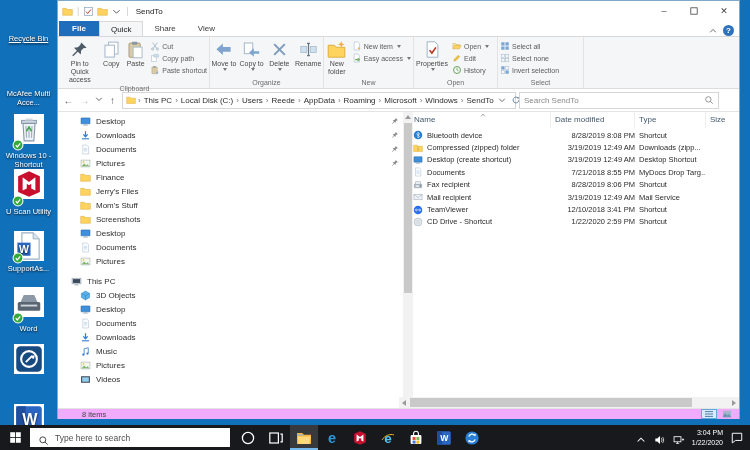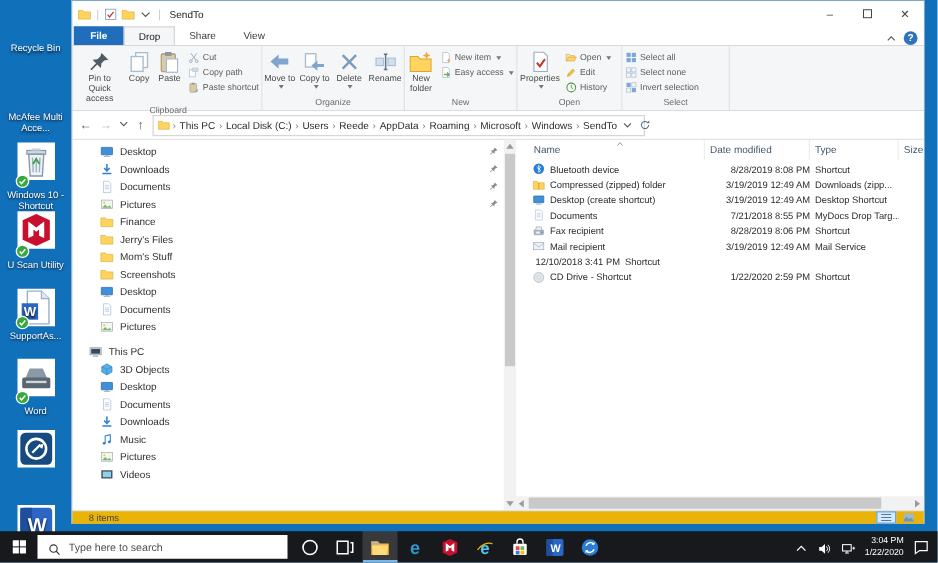--- a/index.html
+++ b/index.html
@@ -67,40 +67,40 @@
   .nav-item .i { width:11px; height:11px; margin-right:5px; flex:none; }
   .nav-item .pin { position:absolute; right:4px; width:8px; height:8px; }
   .navscroll { position:absolute; left:345px; top:0; width:10px; height:296px; background:#f2f2f2; }
   .sarr { position:absolute; left:0; width:10px; height:10px; display:flex; align-items:center; justify-content:center; }
   .tri-up { width:0;height:0;border-left:3px solid transparent;border-right:3px solid transparent;border-bottom:4px solid #9a9a9a; }
   .tri-dn { width:0;height:0;border-left:3px solid transparent;border-right:3px solid transparent;border-top:4px solid #9a9a9a; }
   .tri-lf { width:0;height:0;border-top:3px solid transparent;border-bottom:3px solid transparent;border-right:4px solid #9a9a9a; }
   .tri-rt { width:0;height:0;border-top:3px solid transparent;border-bottom:3px solid transparent;border-left:4px solid #9a9a9a; }
   .vthumb { position:absolute; left:1px; top:11px; width:8px; height:170px; background:#c9c9c9; }
 
-  .filearea { position:absolute; left:354px; top:0; right:0; height:296px; }
+  .filearea { position:absolute; left:341px; top:0; right:0; height:296px; }
   .fheader { position:relative; height:16px; display:flex; align-items:center; font-size:8px; color:#44586c; }
   .fcell { height:16px; line-height:16px; border-right:1px solid #eee; padding-left:4px; }
   .fc0 { width:152px; padding-left:15px; }
   .fc1 { width:84px; }
   .fc2 { width:71px; }
   .fc3 { flex:1; border-right:none; }
   .sortcaret { position:absolute; left:80px; top:-1px; width:8px; height:6px; }
   .frows { position:absolute; top:17px; left:0; right:0; }
   .frow { display:flex; align-items:center; height:12.4px; font-size:7.5px; color:#2b2b2b; }
   .fname { width:152px; display:flex; align-items:center; gap:4px; padding-left:14px; white-space:nowrap; overflow:hidden; }
   .fname .i { width:10px; height:10px; flex:none; }
   .fdate { width:84px; padding-left:4px; white-space:nowrap;text-align:right; }
   .ftype { width:71px; padding-left:4px; white-space:nowrap; overflow:hidden; }
   .hscroll { position:absolute; left:0; right:0; top:285px; height:11px; background:#f2f2f2; }
   .hthumb { position:absolute; left:11px; top:1px; width:282px; height:9px; background:#c9c9c9; }
   .hs-l { position:absolute; left:0; top:0; width:10px; height:11px; display:flex;align-items:center;justify-content:center; }
   .hs-r { position:absolute; right:0; top:0; width:10px; height:11px; display:flex;align-items:center;justify-content:center; }
 
-  .statusbar { position:absolute; left:0; top:407px; right:0; height:11px; border-top:1px solid #e4e4e4; display:flex; align-items:center; font-size:7.5px; color:#444; padding-left:13px; background:#eab308; }
+  .statusbar { position:absolute; left:0; top:407px; right:0; height:11px; border-top:1px solid #e4e4e4; display:flex; align-items:center; font-size:7.5px; color:#444; padding-left:24px; background:#f0abfc; }
   .viewtoggles { margin-left:auto; display:flex; gap:2px; padding-right:4px; }
   .vt { width:16px; height:10px; display:flex; align-items:center; justify-content:center; border:1px solid transparent; }
   .vt.sel { border-color:#66a7dc; background:#d9e9f7; }
   .vt svg { width:10px; height:8px; }
 
   
   .taskbar { position:absolute; left:0; top:425px; width:750px; height:25px; background:#17191c; display:flex; align-items:center; }
   .startbtn { width:30px; height:25px; display:flex; align-items:center; justify-content:center; }
   .startbtn svg { width:13px; height:13px; }
   .tsearch { width:200px; height:19px; background:#fff; display:flex; align-items:center; gap:6px; padding-left:8px; margin-right:4px; }
@@ -112,21 +112,21 @@
   .ticon.active { background:rgba(255,255,255,.14); box-shadow:inset 0 -2px 0 #76b9ed; }
   .tray { margin-left:auto; display:flex; align-items:center; gap:7px; padding-right:6px; color:#fff; }
   .tray .i { width:12px; height:12px; display:inline-block; }
   .clock { font-size:7px; line-height:1.3; text-align:right; color:#fff; white-space:nowrap; }
 </style>
 </head>
 <body>
 
 <div class="desktop">
   <div id="desktop-icons">
-      <div class="dicon" style="top: 3px;">
+      <div class="dicon" style="top: 3px; text-decoration: underline;">
         <div class="dimg">
           <svg class="main" viewBox="0 0 16 16">
             <rect x="4" y="3.4" width="8" height="1.6" fill="#cfd9e2" stroke="#8899aa" stroke-width=".5"></rect>
             <path d="M6.3 2.4h3.4l.5 1h-4.4z" fill="#cfd9e2"></path>
             <path d="M4.8 5h6.4l-.6 9.3H5.4z" fill="#eef2f6" stroke="#8899aa" stroke-width=".6"></path>
             <path d="M6.4 6.4l.3 6.3M8 6.4v6.3M9.6 6.4l-.3 6.3" stroke="#9fb0c0" stroke-width=".6"></path>
             <path d="M6.6 9.2l1.4-2.2 1.4 2.2" fill="none" stroke="#3fa34d" stroke-width=".8"></path>
           </svg>
         </div>
         <div>Recycle Bin</div>
@@ -225,21 +225,21 @@
             <svg viewBox="0 0 10 10">
               <rect x="1" y="1" width="8" height="8" fill="none" stroke="#444" stroke-width="1"></rect>
             </svg>
           </span>
         <span class="winbtn">✕</span>
       </span>
     </div>
 
     <div class="tabrow">
       <div class="tab-file">File</div>
-      <div class="tab sel">Drop</div>
+      <div class="tab sel">Quick</div>
       <div class="tab">Share</div>
       <div class="tab">View</div>
       <div class="tabrow-right">
         <span class="i"><svg viewBox="0 0 16 16" width="100%" height="100%">
               <path d="M3.5 10L8 5.5 12.5 10" fill="none" stroke="#555" stroke-width="1.4"></path>
             </svg></span>
         <span class="helpdot">?</span>
       </div>
     </div>
 
@@ -474,20 +474,27 @@
         <span class="addr-right">
           <span class="i"><svg viewBox="0 0 16 16" width="100%" height="100%">
                 <path d="M3.5 6l4.5 4.5L12.5 6" fill="none" stroke="#555" stroke-width="1.4"></path>
               </svg></span>
           <span class="i"><svg viewBox="0 0 16 16" width="100%" height="100%">
                 <path d="M12.6 8a4.6 4.6 0 1 1-1.4-3.3" fill="none" stroke="#4a6c8f" stroke-width="1.3"></path>
                 <path d="M13.4 2.2v3.4H10z" fill="#4a6c8f"></path>
               </svg></span>
         </span>
       </div>
+      <div class="searchbox">
+        <input placeholder="Search SendTo" style="">
+        <span class="i"><svg viewBox="0 0 16 16" width="100%" height="100%">
+              <circle cx="7" cy="7" r="4.3" fill="none" stroke="#777" stroke-width="1.2"></circle>
+              <path d="M10.2 10.2L14 14" stroke="#777" stroke-width="1.2"></path>
+            </svg></span>
+      </div>
     </div>
 
     <div class="main">
       <div class="navpane" id="navpane">
           <div class="nav-item lvl1">
             <span class="i"><svg viewBox="0 0 16 16" width="100%" height="100%">
                 <rect x="1.5" y="2.8" width="13" height="8.6" rx=".5" fill="#3f8fdb" stroke="#23639f" stroke-width=".8"></rect>
                 <rect x="6.5" y="11.6" width="3" height="1.2" fill="#aab6c2"></rect>
                 <rect x="4.4" y="12.8" width="7.2" height="1.1" fill="#aab6c2"></rect>
               </svg></span>
@@ -718,20 +725,27 @@
                 <span class="i"><svg viewBox="0 0 16 16" width="100%" height="100%">
                     <rect x="1.5" y="3.5" width="13" height="9" fill="#eef3f8" stroke="#8a98a8" stroke-width=".7"></rect>
                     <path d="M1.5 4l6.5 5 6.5-5" stroke="#8a98a8" stroke-width=".7" fill="none"></path>
                   </svg></span>
                 <span>Mail recipient</span>
               </span>
               <span class="fdate">3/19/2019 12:49 AM</span>
               <span class="ftype">Mail Service</span>
             </div>
             <div class="frow">
+              <span class="fname">
+                <span class="i"><svg viewBox="0 0 16 16" width="100%" height="100%">
+                    <circle cx="8" cy="8" r="6.8" fill="#2a6fe8"></circle>
+                    <path d="M3.8 8h8.4M3.8 8l2-1.8M3.8 8l2 1.8M12.2 8l-2-1.8M12.2 8l-2 1.8" stroke="#fff" stroke-width="1.1" fill="none"></path>
+                  </svg></span>
+                <span>TeamViewer</span>
+              </span>
               <span class="fdate">12/10/2018 3:41 PM</span>
               <span class="ftype">Shortcut</span>
             </div>
             <div class="frow">
               <span class="fname">
                 <span class="i"><svg viewBox="0 0 16 16" width="100%" height="100%">
                     <circle cx="8" cy="8" r="6.4" fill="#dfe5ea" stroke="#9aa6b1" stroke-width=".7"></circle>
                     <circle cx="8" cy="8" r="1.8" fill="#fff" stroke="#9aa6b1" stroke-width=".6"></circle>
                   </svg></span>
                 <span>CD Drive - Shortcut</span>

